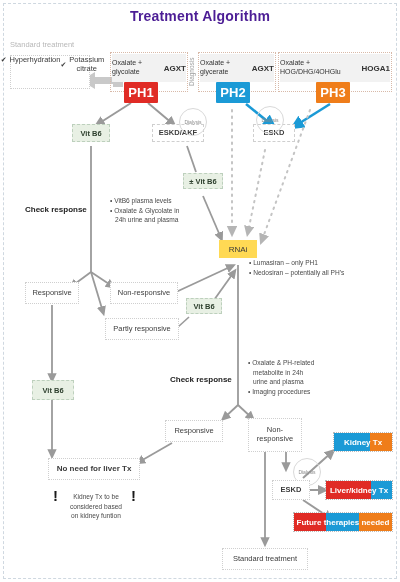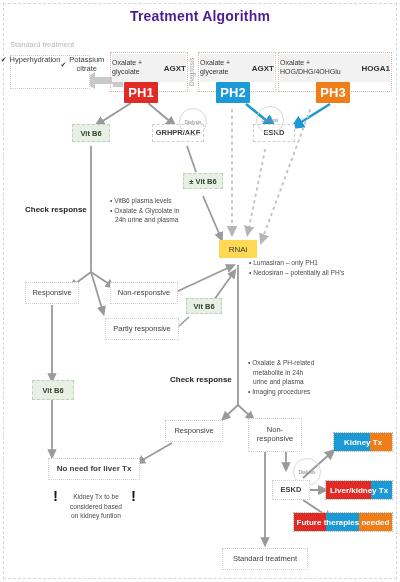--- a/index.html
+++ b/index.html
@@ -175,21 +175,21 @@
   </div>
 
   <div class="sect-label" style="left:186px;top:50px;width:10px;height:44px;writing-mode:vertical-rl;transform:rotate(180deg);display:flex;align-items:center;justify-content:center;color:#9e9e9e;font-size:6.5px;">Diagnosis</div>
 
   <div class="chip" style="left:124px;top:82px;width:34px;height:21px;background:#e02b25;">PH1</div>
   <div class="chip" style="left:216px;top:82px;width:34px;height:21px;background:#1b9ad6;">PH2</div>
   <div class="chip" style="left:316px;top:82px;width:34px;height:21px;background:#ef7d1a;">PH3</div>
 
   <div class="vitbox" style="left:72px;top:124px;width:38px;height:18px;">Vit B6</div>
 
-  <div class="dbox bold" style="left:152px;top:124px;width:52px;height:18px;">GRHPR/AKF</div>
+  <div class="dbox bold" style="left:152px;top:124px;width:52px;height:18px;">ESKD/AKF</div>
 
   <div class="dial" style="left:179px;top:108px;width:28px;height:28px;">Dialysis</div>
 
   <div class="dbox bold" style="left:253px;top:124px;width:42px;height:18px;">ESKD</div>
 
   <div class="dial" style="left:256px;top:106px;width:28px;height:28px;">Dialysis</div>
 
   <div class="vitbox" style="left:183px;top:173px;width:40px;height:16px;">± Vit B6</div>
 
   <div class="bold-lbl" style="left:25px;top:205px;">Check response</div>

